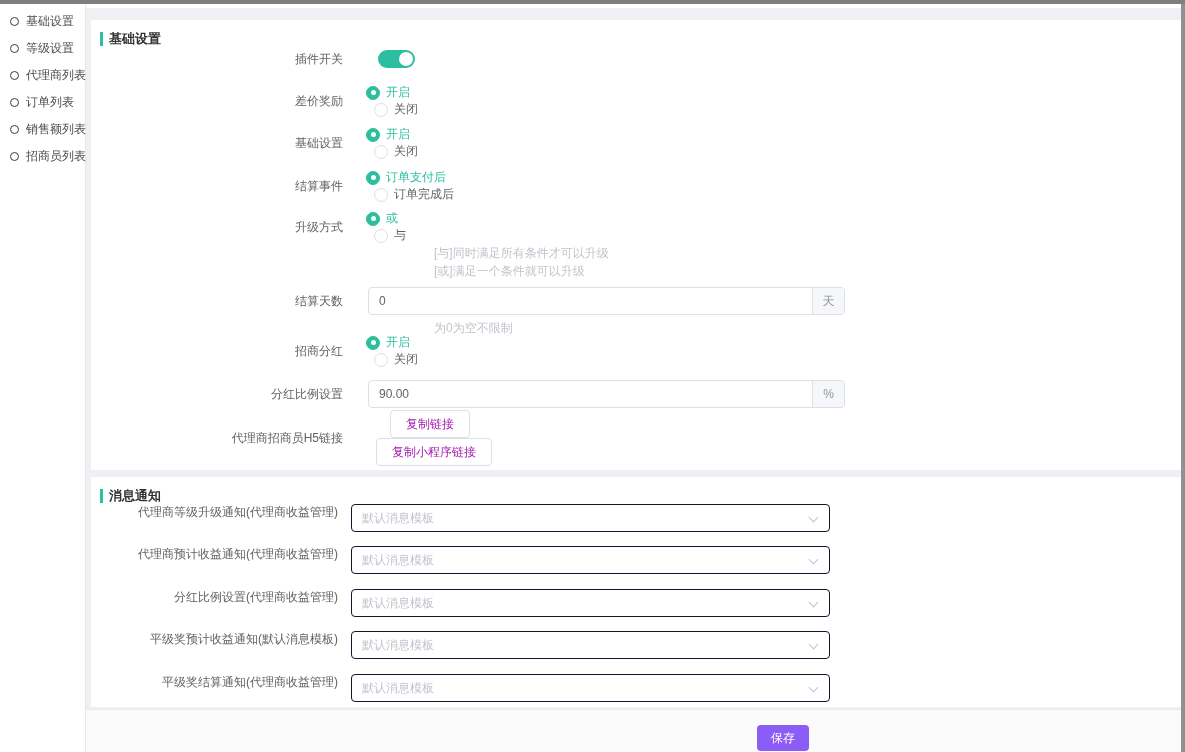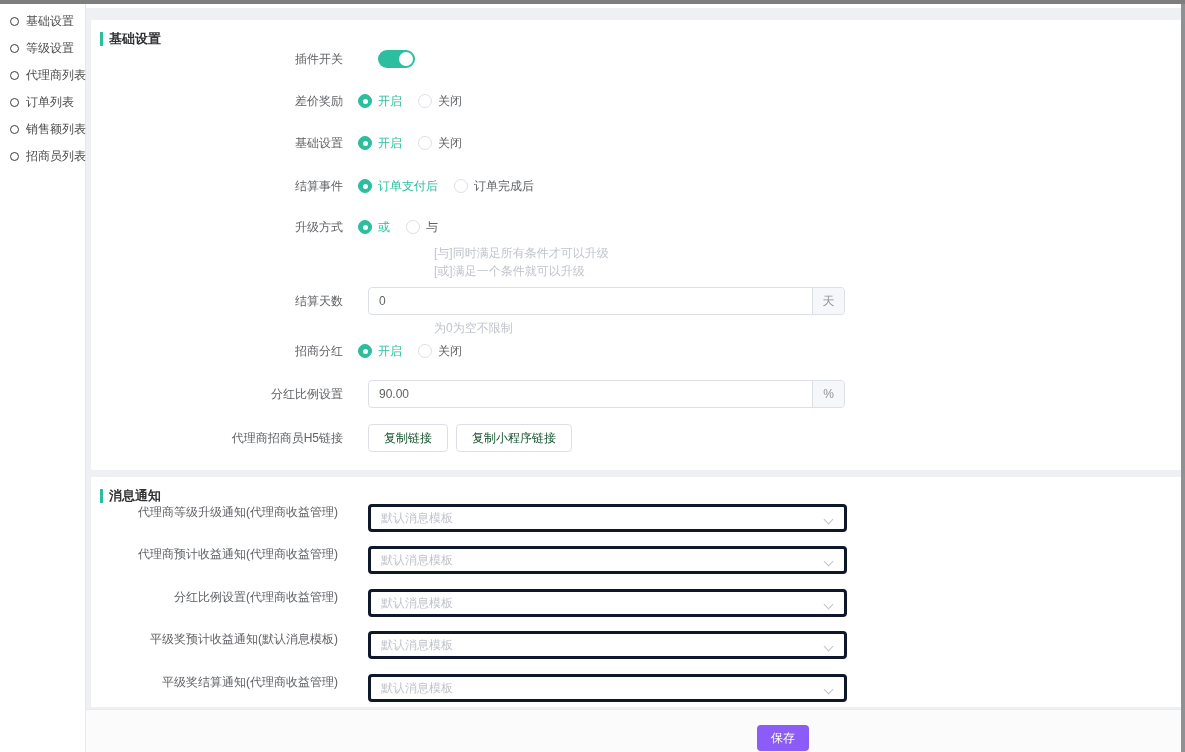--- a/index.html
+++ b/index.html
@@ -24,21 +24,21 @@
   .card { position:absolute; left:5px; width:1090px; background:#fff; }
   .card1 { top:16px; height:450px; }
   .card2 { top:473px; height:230px; }
 
   .section-header { position:absolute; top:10px; left:9px; display:flex; align-items:center; }
   .section-bar { width:3px; height:14px; background:#2cbe9e; flex:none; }
   .section-title { margin-left:6px; font-size:13px; font-weight:bold; color:#303133; }
 
   .frow { position:absolute; left:0; right:0; height:28px; display:flex; align-items:center; }
   .flabel { width:252px; text-align:right; font-size:12px; color:#606266; flex:none; white-space:nowrap; }
-  .fctrl { display:flex; align-items:center; }
+  .fctrl { display:flex; align-items:center;flex-direction:column; }
   .ml-radio { margin-left:15px; }
   .ml-input { margin-left:25px; }
   .ml-toggle { margin-left:35px; }
 
   
   .toggle { width:37px; height:18px; border-radius:9px; background:#2cbe9e; position:relative; cursor:pointer; }
   .toggle .knob { position:absolute; top:2px; right:2px; width:14px; height:14px; border-radius:50%; background:#fff; }
 
   
   .radio-opt { display:flex; align-items:center; cursor:pointer; }
@@ -52,27 +52,27 @@
 
   
   .help { position:absolute; left:343px; font-size:12px; color:#c0c4cc; line-height:18px; }
 
   
   .input-wrap { width:477px; height:28px; border:1px solid #dcdfe6; border-radius:4px; background:#fff; display:flex; overflow:hidden; }
   .input-wrap input { flex:1; border:none; outline:none; padding:0 10px; font-size:12px; color:#606266; font-family:inherit; background:transparent; }
   .input-suffix { width:32px; flex:none; background:#f5f7fa; border-left:1px solid #dcdfe6; color:#909399; display:flex; align-items:center; justify-content:center; font-size:12px; }
 
   
-  .btn-plain { height:28px; padding:0 15px; background:#fff; border:1px solid #dcdfe6; border-radius:4px; font-size:12px; color:#14532d; cursor:pointer; font-family:inherit; }
+  .btn-plain { height:28px; padding:0 15px; background:#fff; border:1px solid #dcdfe6; border-radius:4px; font-size:12px; color:#a21caf; cursor:pointer; font-family:inherit; }
   .btn-plain + .btn-plain { margin-left:8px; }
 
   
   .frow2 { position:absolute; left:0; right:0; height:28px; display:flex; }
   .flabel2 { width:247px; text-align:right; font-size:12px; color:#606266; flex:none; white-space:nowrap; }
-  .select { margin-left:30px; width:479px; height:28px; border:3px solid #0f172a; border-radius:4px; background:#fff; position:relative; display:flex; align-items:center; padding:0 22px 0 10px; cursor:pointer; }
+  .select { margin-left:13px; width:479px; height:28px; border:1px solid #0f172a; border-radius:4px; background:#fff; position:relative; display:flex; align-items:center; padding:0 22px 0 10px; cursor:pointer; }
   .select .ph { font-size:12px; color:#c0c4cc; white-space:nowrap; overflow:hidden; }
   .chevron { position:absolute; right:12px; top:9px; width:7px; height:7px; border-right:1px solid #c0c4cc; border-bottom:1px solid #c0c4cc; transform:rotate(45deg); }
 
   
   .footer { position:absolute; left:0; right:0; top:705px; height:43px; background:#fbfbfc; border-top:1px solid #e9eaec; }
   .save-btn { position:absolute; left:671px; top:15px; height:26px; padding:0 14px; background:#8b5cf6; color:#fff; border:none; border-radius:4px; font-size:12px; cursor:pointer; font-family:inherit; }
 </style>
 </head>
 <body>
 

